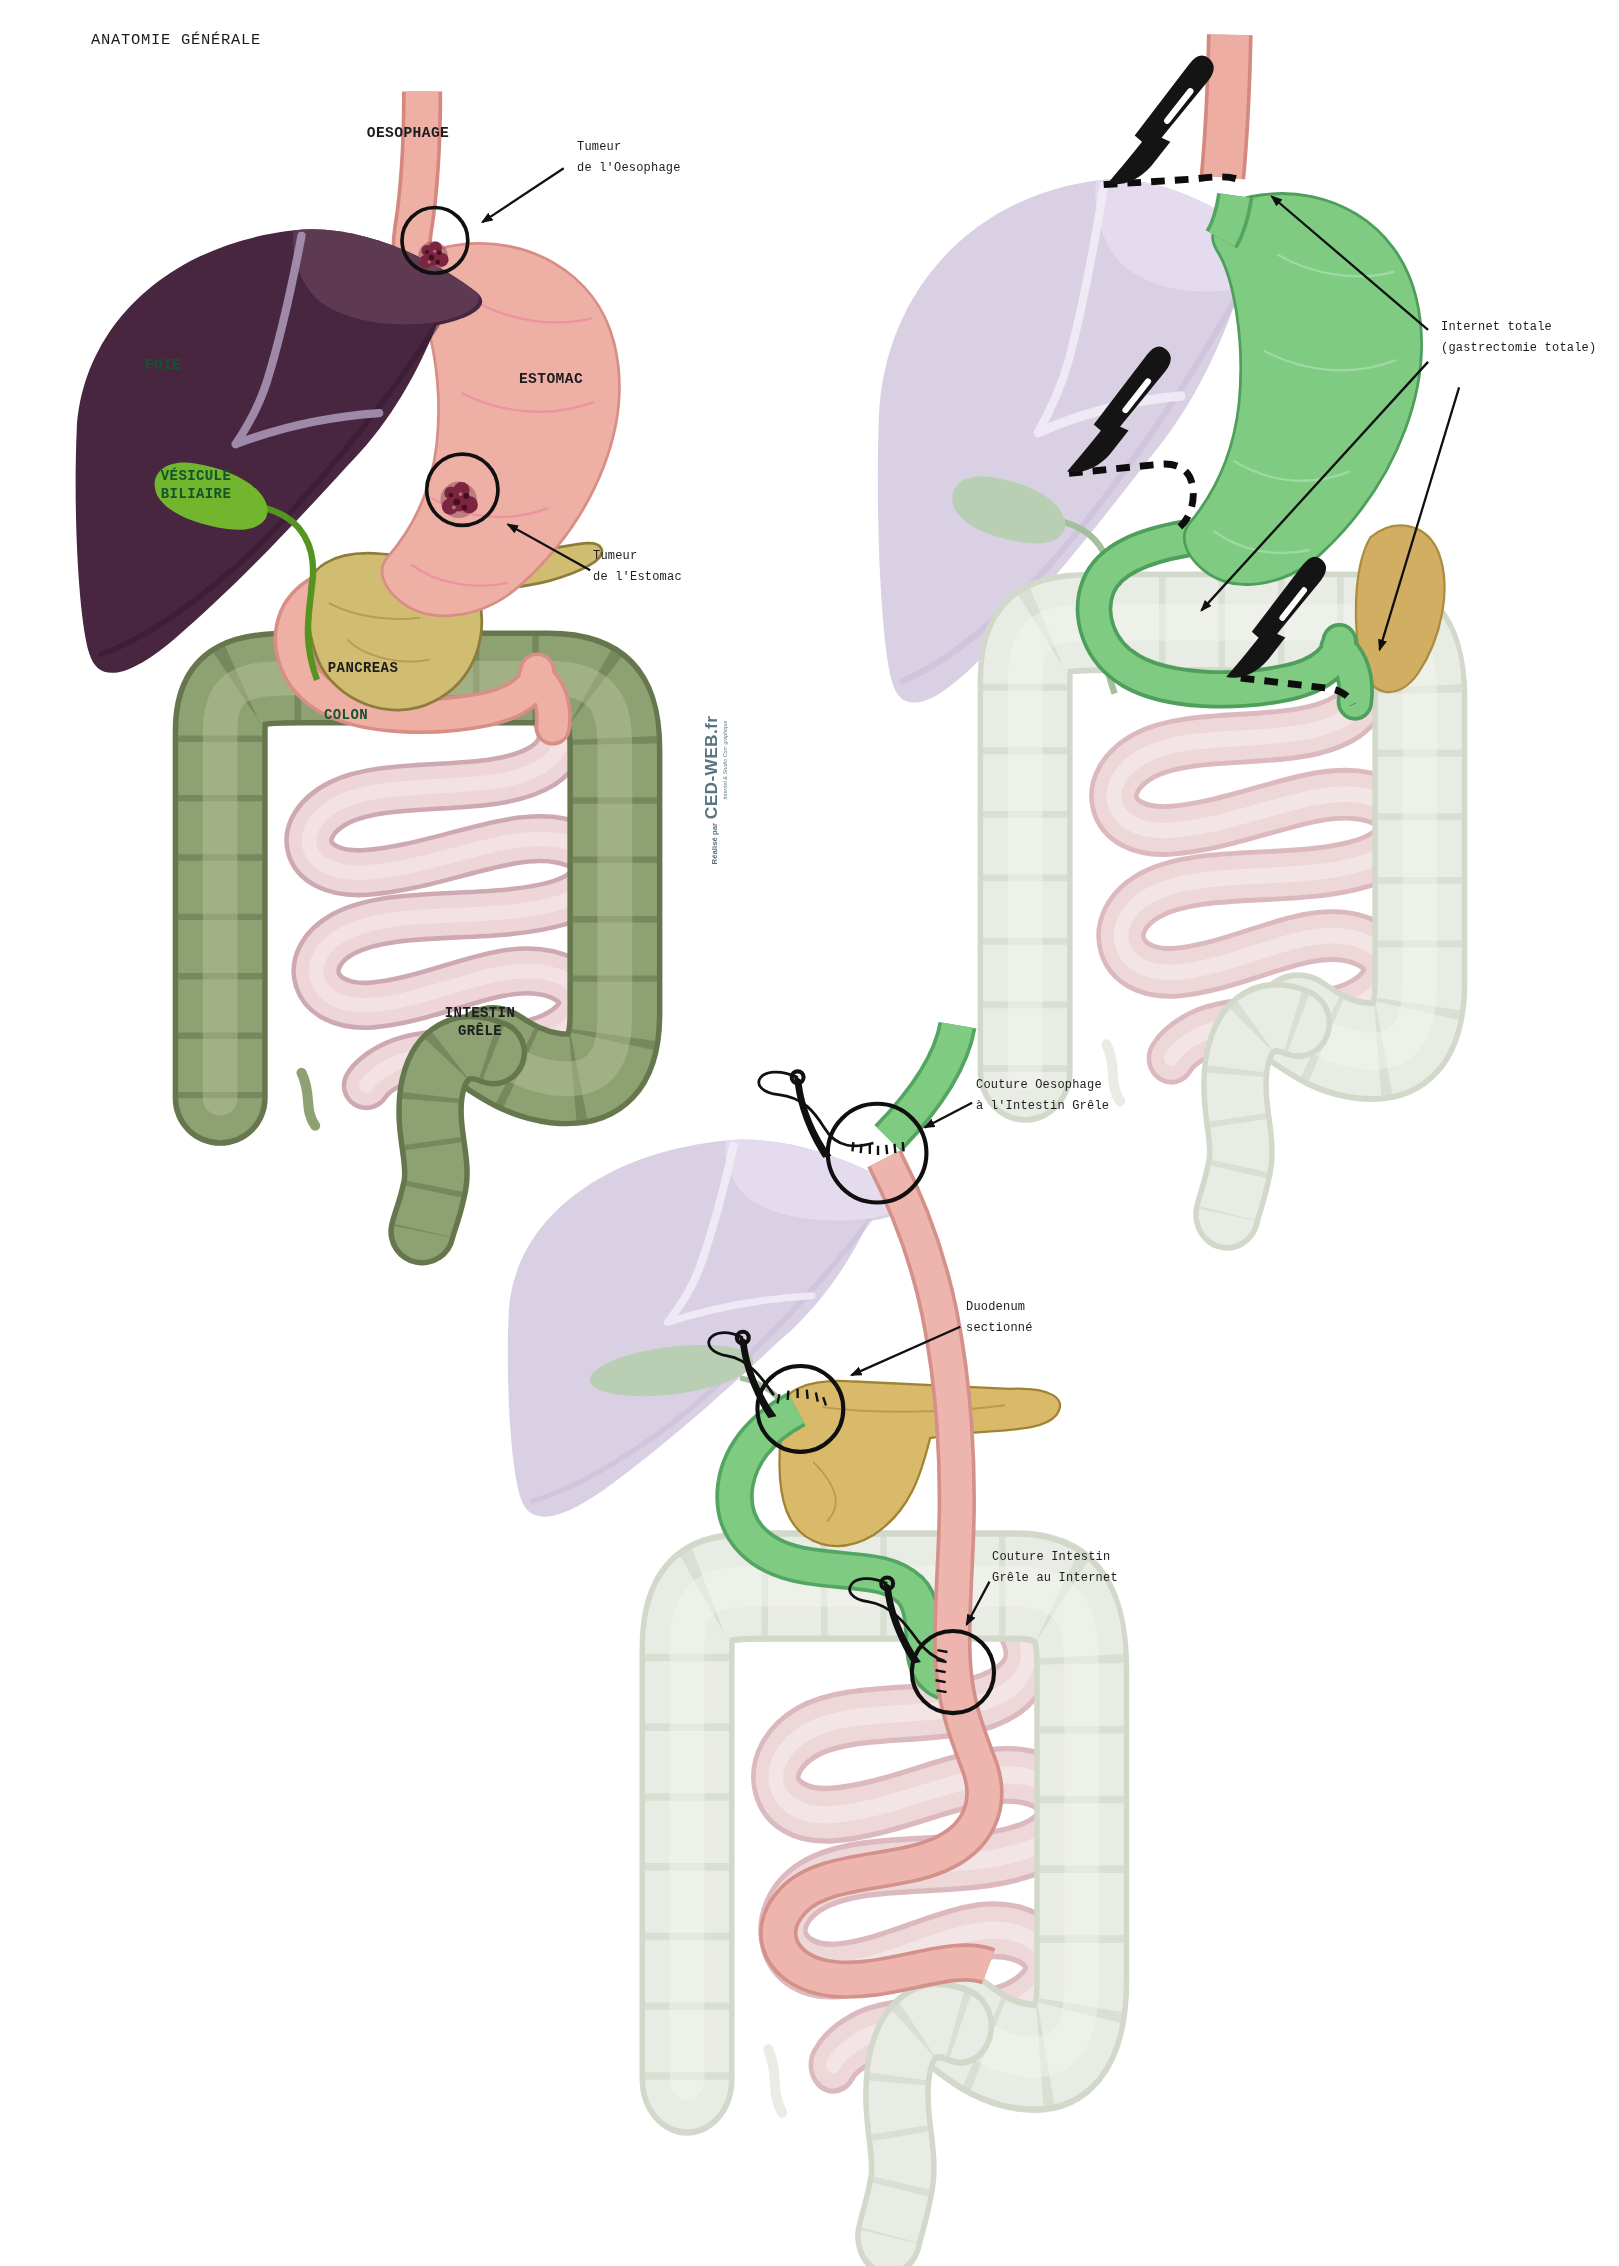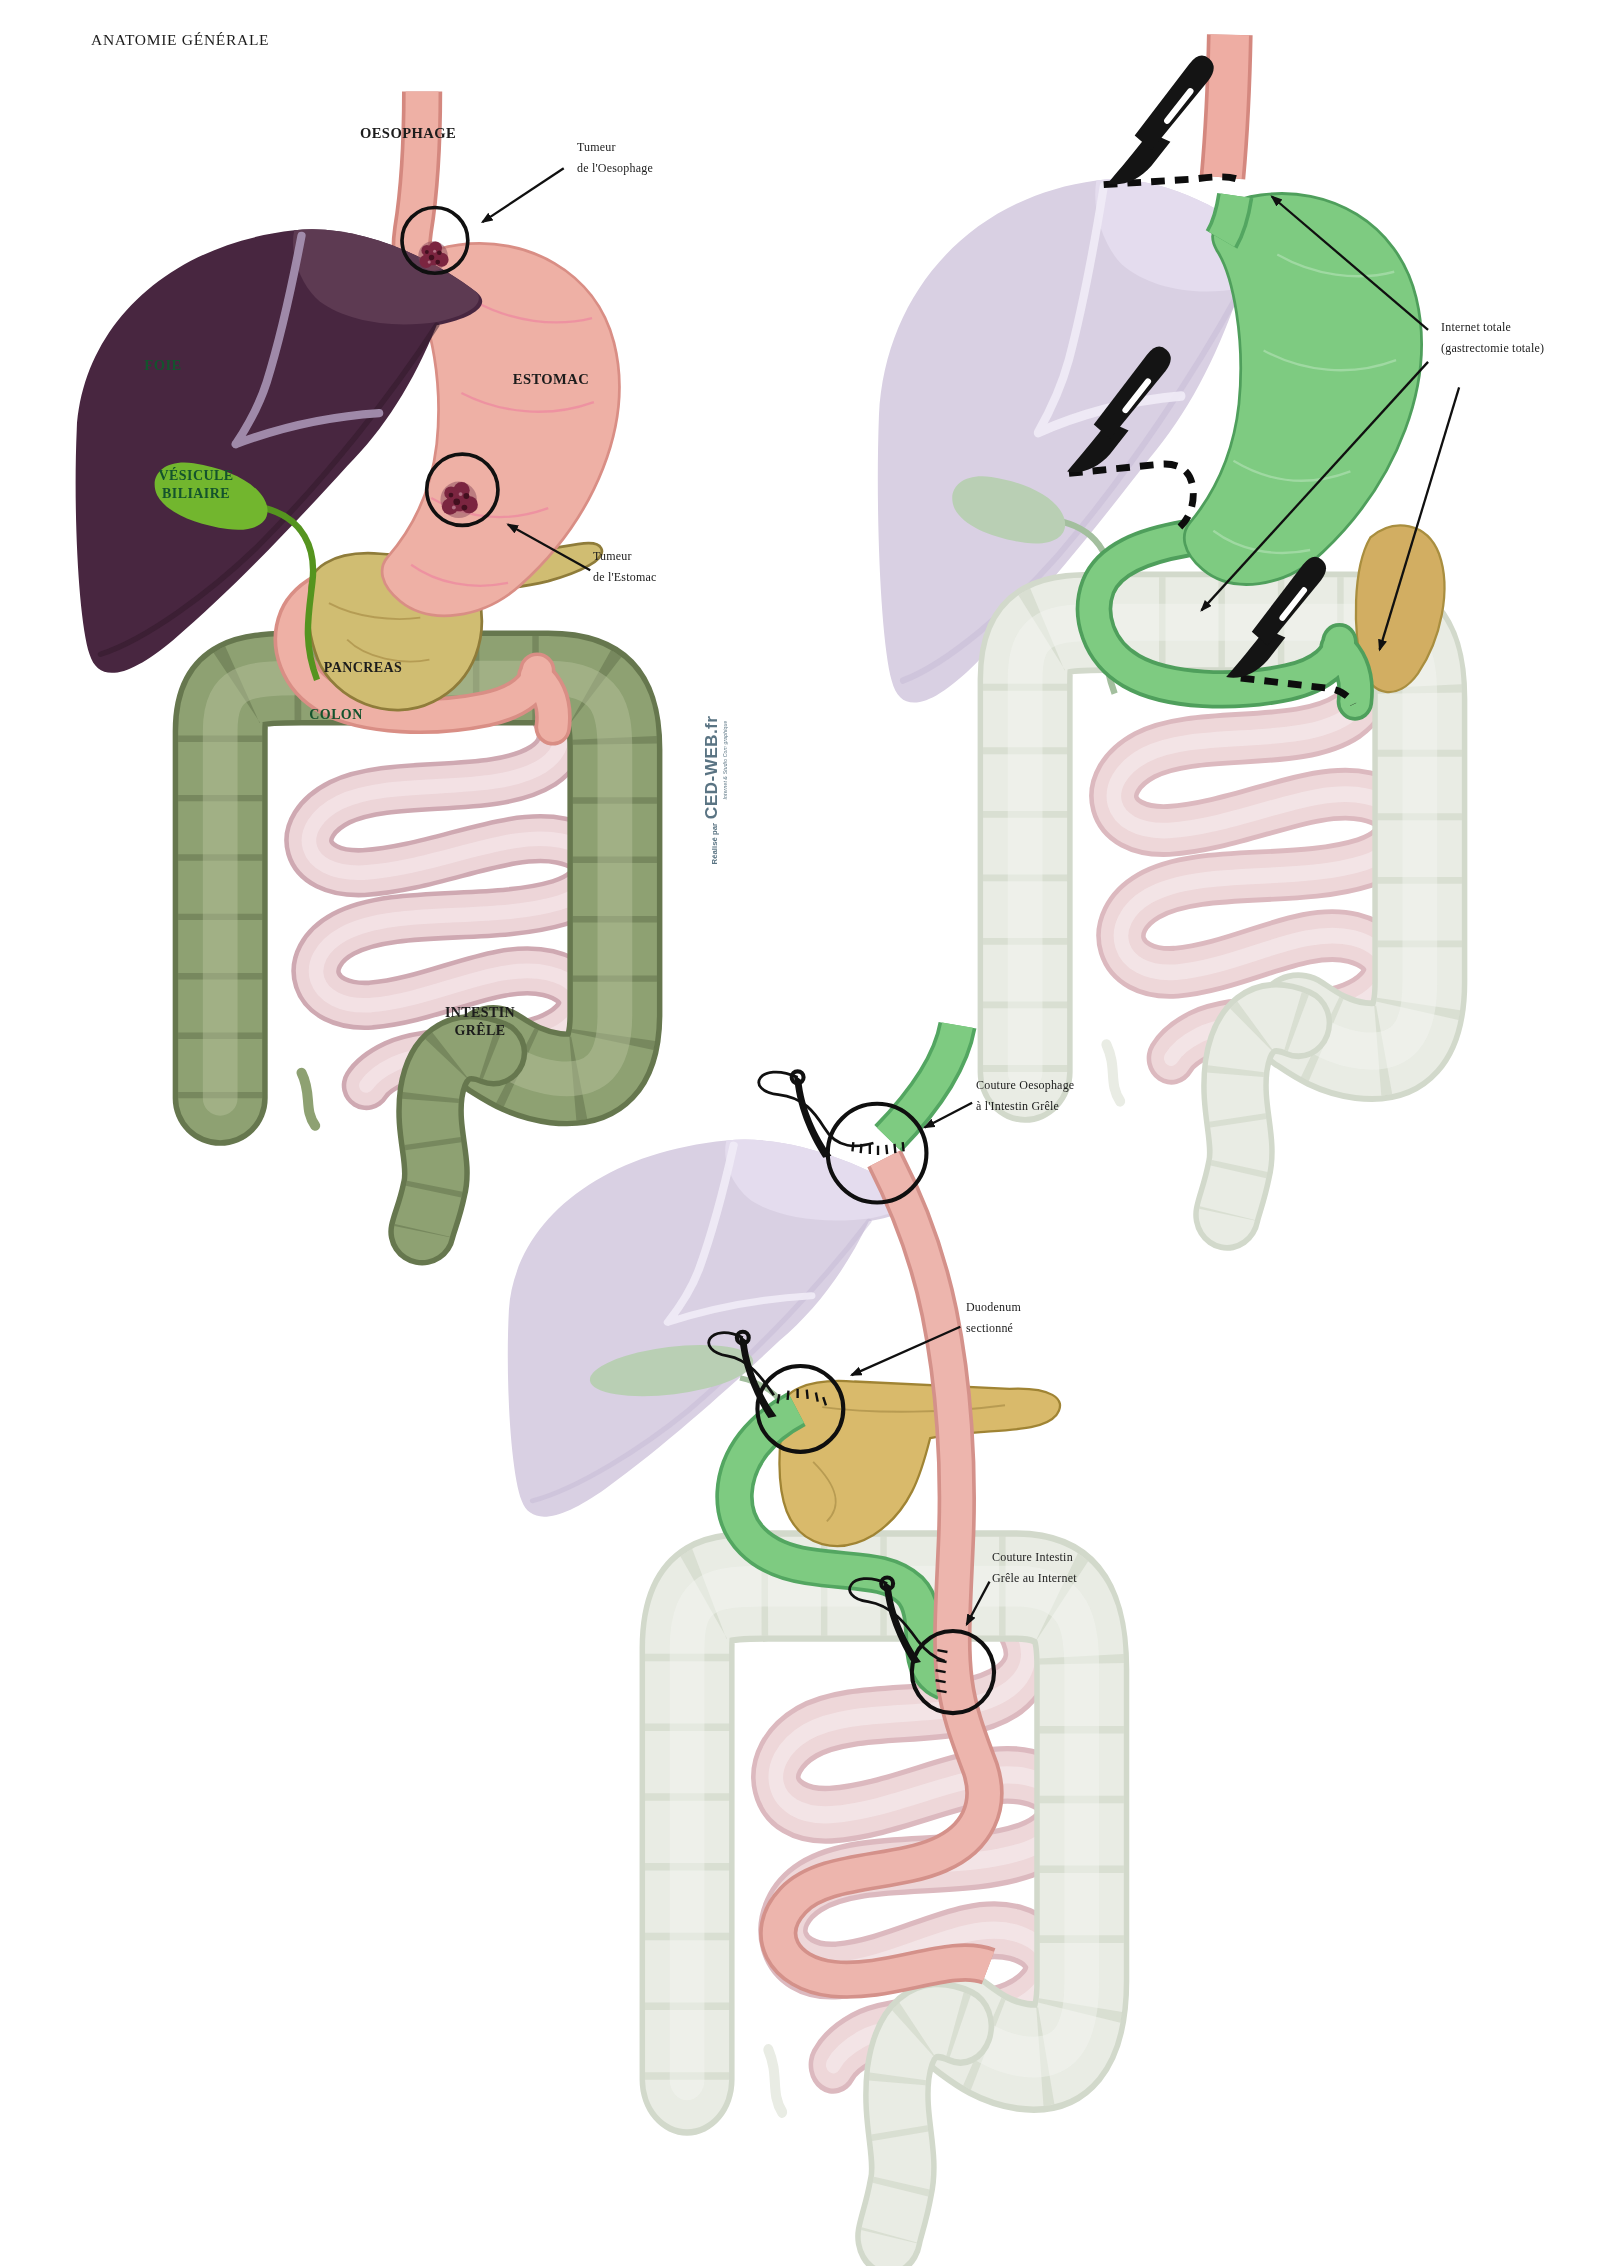--- a/index.html
+++ b/index.html
@@ -1,19 +1,19 @@
 <!DOCTYPE html>
 <html style="font-size:14.6px"><head>
 <meta charset="utf-8">
 <style>
   html,body{margin:0;padding:0;background:#ffffff;}
   #page{position:relative;width:1619px;height:2266px;background:#ffffff;overflow:hidden;
         font-family:"Liberation Sans",sans-serif;}
   #art{position:absolute;left:0;top:0;}
-  .lbl{position:absolute;color:#1c1c1c;white-space:pre-line;font-family:Liberation Serif, serif;}
+  .lbl{position:absolute;color:#1c1c1c;white-space:pre-line;font-family:Liberation Mono, monospace;}
   .organ{font-weight:bold;font-size:14.6px;letter-spacing:0.4px;}
   .sm{font-size:14px;}
   .white{color:#14532d;}
   .ctr{transform:translate(-50%,-50%);text-align:center;}
   .ann{font-size:12px;line-height:20.6px;letter-spacing:0.2px;font-weight:400;}
   .title{font-size:15.5px;letter-spacing:0.7px;font-weight:400;}
   #watermark{position:absolute;left:640px;top:777px;width:144px;height:31px;
      transform:rotate(-90deg);color:#5a7483;display:flex;flex-direction:column;justify-content:flex-end;}
   #watermark .row1{display:flex;align-items:baseline;gap:3.7px;white-space:nowrap;}
   #watermark .pre{font-size:7.8px;font-weight:bold;}
@@ -207,21 +207,21 @@
 <div class="lbl organ ctr" style="left:408px;top:133px;">OESOPHAGE</div>
 <div class="lbl ann" style="left:577px;top:137px;">Tumeur
 de l'Oesophage</div>
 <div class="lbl organ white ctr" style="left:163px;top:365px;">FOIE</div>
 <div class="lbl organ ctr" style="left:551px;top:379px;">ESTOMAC</div>
 <div class="lbl organ sm white ctr" style="left:196px;top:485px;line-height:18.3px;">VÉSICULE
 BILIAIRE</div>
 <div class="lbl ann" style="left:593px;top:546px;">Tumeur
 de l'Estomac</div>
 <div class="lbl organ sm ctr" style="left:363px;top:668px;">PANCREAS</div>
-<div class="lbl organ sm white ctr" style="left:336px;top:715px;">COLON</div>
+<div class="lbl organ sm white ctr" style="left:346px;top:715px;">COLON</div>
 <div class="lbl organ sm ctr" style="left:480px;top:1022px;line-height:18.3px;">INTESTIN
 GRÊLE</div>
 
 <div class="lbl ann" style="left:1441px;top:317px;">Internet totale
 (gastrectomie totale)</div>
 
 <div class="lbl ann" style="left:976px;top:1075px;">Couture Oesophage
 à l'Intestin Grêle</div>
 <div class="lbl ann" style="left:966px;top:1297px;">Duodenum
 sectionné</div>

